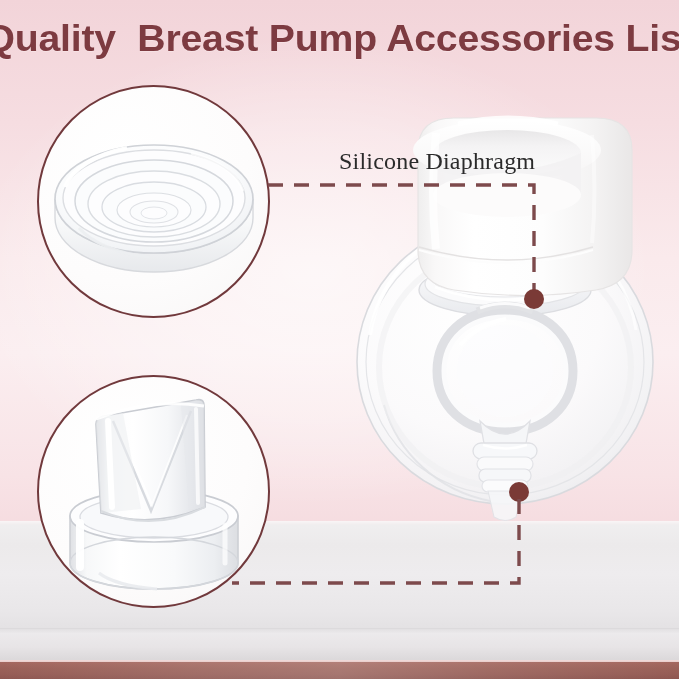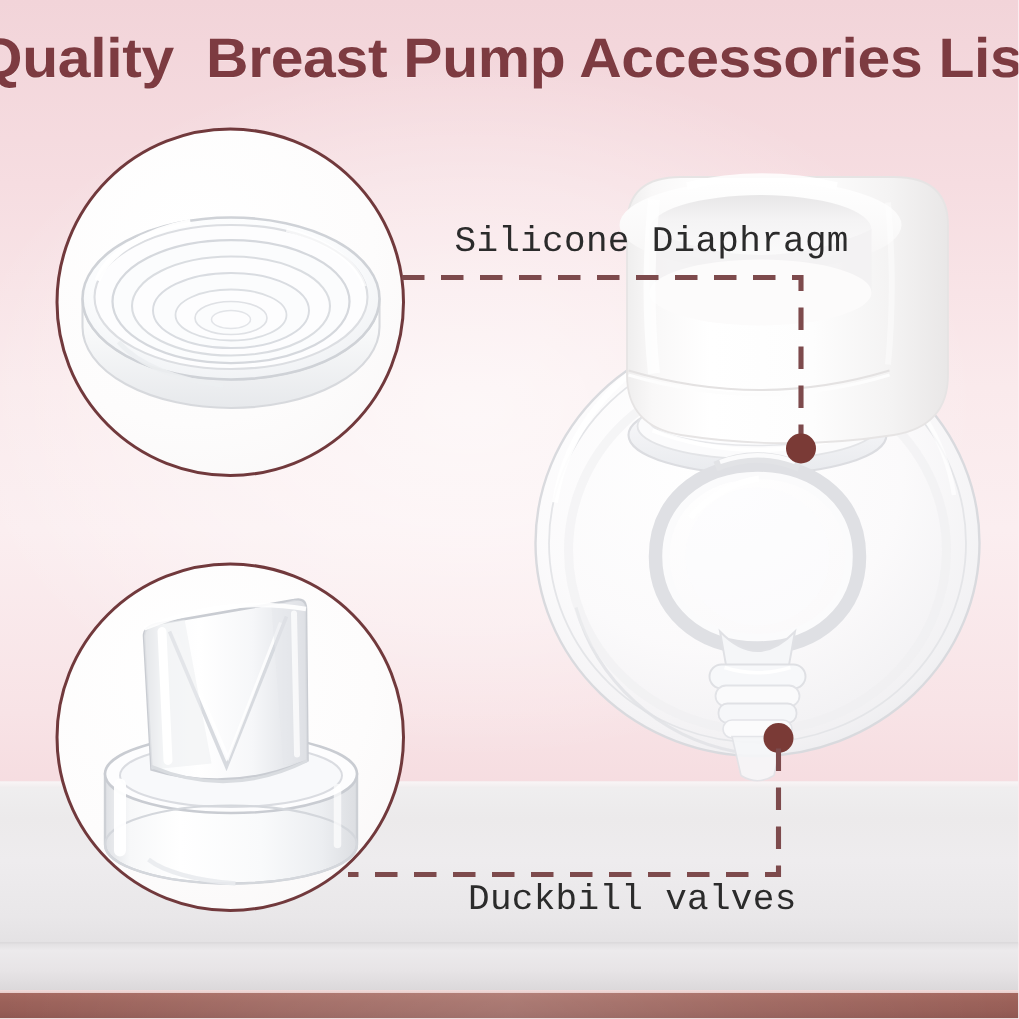--- a/index.html
+++ b/index.html
@@ -155,25 +155,26 @@
   .leader-svg {
     position: absolute;
     left: 0; top: 0;
     width: 679px; height: 679px;
     pointer-events: none;
   }
 
   
   .callout-label {
     position: absolute;
-    font-family: Liberation Mono, monospace;
+    font-family: Liberation Serif, serif;
     font-size: 24px;
     color: #2b2b2b;
     white-space: nowrap;
     letter-spacing: 0.2px;
+    margin-left: 36px;
   }
   #label-diaphragm { left: 303px; top: 148px; }
   #label-duckbill  { left: 312px; top: 587px; }
 </style>
 </head>
 <body>
 
 <div id="poster">
 
   <div class="bg-pink"></div>
@@ -394,15 +395,14 @@
     </g>
 
     <g>
       <circle cx="519" cy="492" r="10" fill="#7a3a36"></circle>
       <path d="M 519 499 L 519 583 L 232 583" fill="none" stroke="#7d4a4c" stroke-width="3.4" stroke-dasharray="15 11" stroke-linecap="butt"></path>
     </g>
   </svg>
 
   <div class="callout-label" id="label-diaphragm">Silicone Diaphragm</div>
 
-  <div class="callout-label" id="label-duckbill">Duckbill valves</div>
 
 </div>
 
 </body></html>

